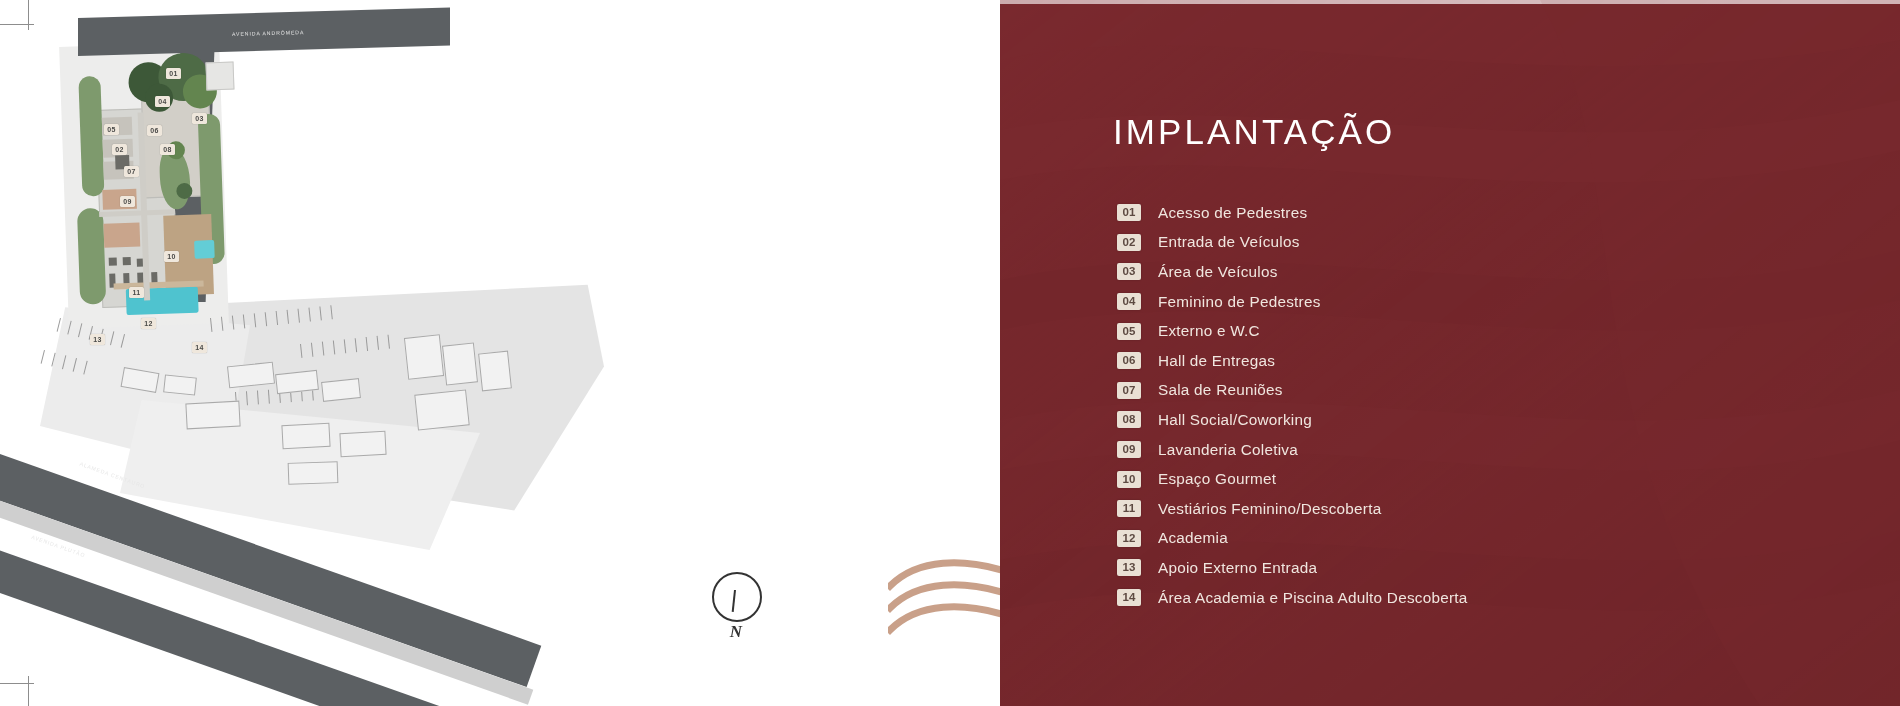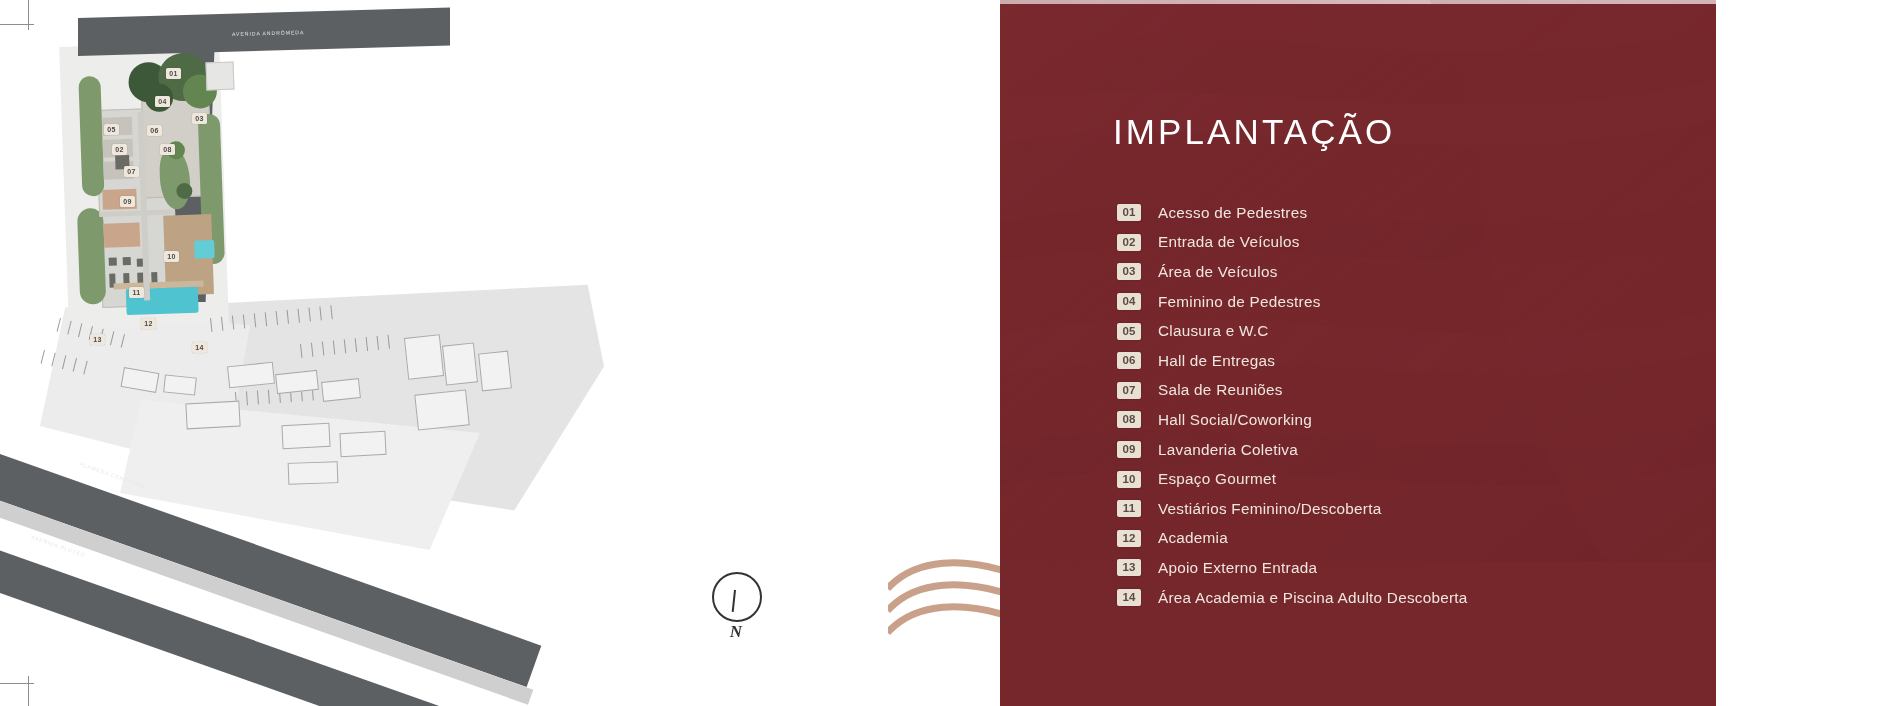--- a/index.html
+++ b/index.html
@@ -120,21 +120,21 @@
     position:absolute;left:0;top:50px;width:60px;text-align:center;
     font-size:17px;font-weight:700;color:#333;font-style:italic;
     font-family:"Liberation Serif",serif;
   }
 
   
   .wave-deco{position:absolute;left:888px;top:556px;width:122px;height:86px;}
 
   
   .legend-pane{
-    position:absolute;left:1000px;top:0;width:716px;height:706px;
+    position:absolute;left:1000px;top:0;width:900px;height:706px;
     background:#75272c;overflow:hidden;
   }
   .legend-pane .toprule{
     position:absolute;left:0;top:0;width:100%;height:4px;background:#ffffff;
   }
   .legend-pane .texture{position:absolute;inset:0;opacity:.5;}
 
   .legend-inner{position:absolute;left:0;top:0;width:100%;height:100%;}
 
   .legend-title{
@@ -371,21 +371,21 @@
       <div class="legend-item">
         <span class="legend-badge">03</span>
         <span class="legend-text">Área de Veículos</span>
       </div>
       <div class="legend-item">
         <span class="legend-badge">04</span>
         <span class="legend-text">Feminino de Pedestres</span>
       </div>
       <div class="legend-item">
         <span class="legend-badge">05</span>
-        <span class="legend-text">Clausura e W.C</span>
+        <span class="legend-text">Externo e W.C</span>
       </div>
       <div class="legend-item">
         <span class="legend-badge">06</span>
         <span class="legend-text">Hall de Entregas</span>
       </div>
       <div class="legend-item">
         <span class="legend-badge">07</span>
         <span class="legend-text">Sala de Reuniões</span>
       </div>
       <div class="legend-item">

